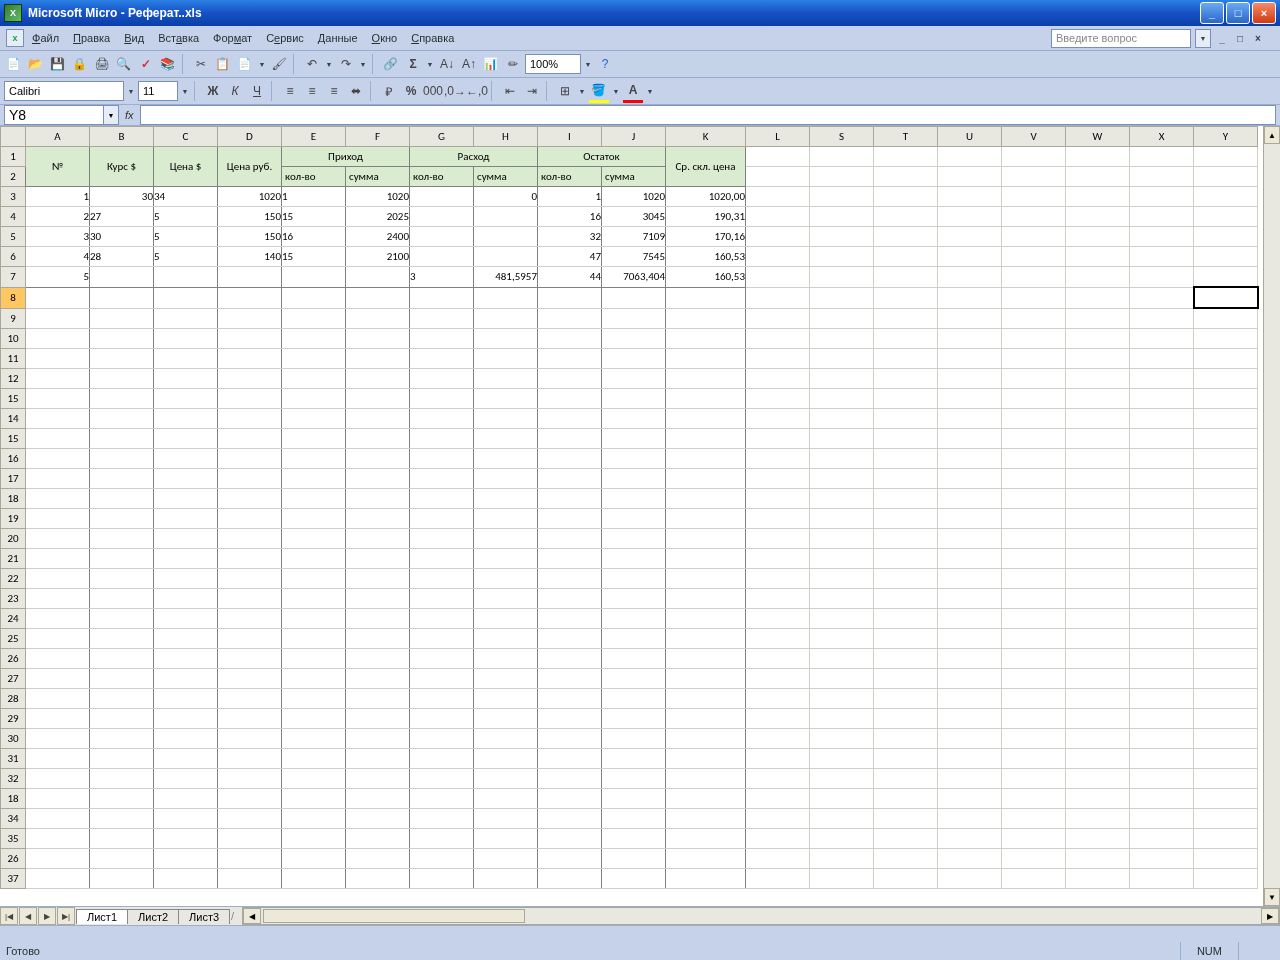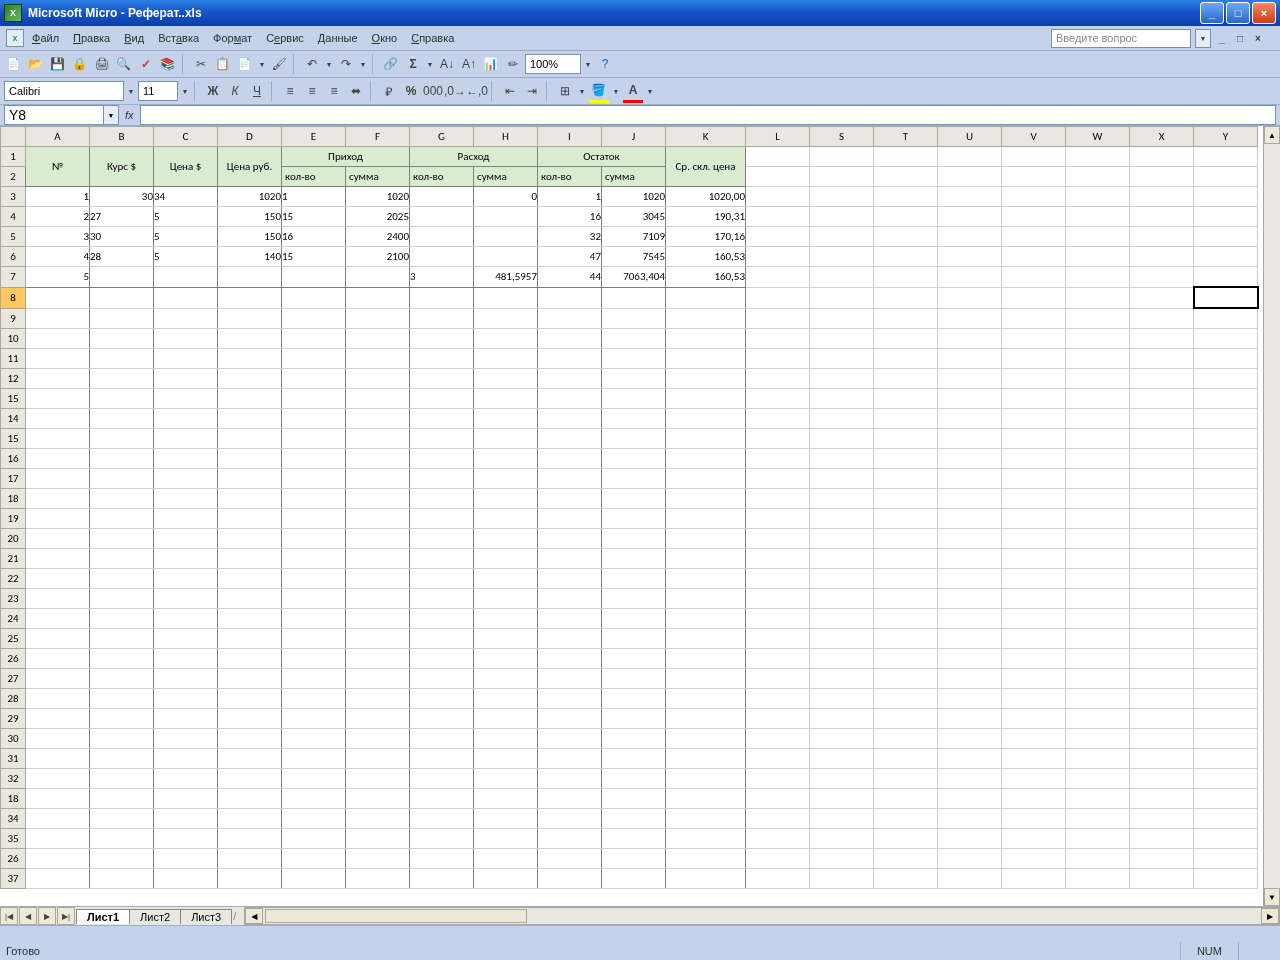--- a/index.html
+++ b/index.html
@@ -38,21 +38,21 @@
 td{background:#fff}
 td.hdr{background:#d9ecd0;text-align:center;border:1px solid #808080!important}
 td.hdr.merged{font-weight:normal}
 td.data{text-align:right;padding-right:3px;border-right:1px solid #808080!important}
 td.datal{text-align:left;padding-left:3px;border-right:1px solid #808080!important}
 td.databl{border-bottom:1px solid #808080!important}
 td.sel{border:2px solid #000!important}
 .sheet-tabs{height:18px;background:#e8e8e0;border-top:1px solid #9aaed0;display:flex;align-items:center;font-size:11px}
 .navbtn{width:16px;height:16px;border:1px solid #aca899;background:#ece9d8;display:flex;align-items:center;justify-content:center;font-size:8px;color:#444;margin-right:1px}
 .stab{padding:1px 10px;background:#fff;border:1px solid #888;border-bottom:none;margin-right:-1px;font-size:11px}
-.stab.active{background:#fff;font-weight:bold}
+.stab.active{background:#fff;font-weight:normal}
 .stab.inactive{background:#e8e8e0}
 .hscroll{flex:1;height:16px;background:#e8e8e0;border:1px solid #aca899;margin-left:8px;display:flex;align-items:center}
 .hscroll .sbtn{width:16px;height:14px;background:#ece9d8;border:1px solid #aca899;display:flex;align-items:center;justify-content:center;font-size:8px}
 .hscroll .thumb{width:260px;height:12px;background:#ece9d8;border:1px solid #aca899;margin-left:2px}
 .statusbar{height:20px;background:#c5d2ea;border-top:1px solid #9aaed0;display:flex;align-items:center;padding:15px 6px;font-size:11px;color:#233}
 .statusbar .spacer{flex:1}
 .statusbar .cell{border-left:1px solid #9aaed0;padding:0 16px;height:18px;display:flex;align-items:center}
 .taskbar{height:30px;background:linear-gradient(to bottom,#3c81f3 0%,#2559c7 8%,#2559c7 92%,#1a3f8f 100%);display:flex;align-items:center;color:#fff;font-size:11px}
 .startbtn{height:30px;padding:0 18px 0 10px;background:linear-gradient(to bottom,#5fb35f 0%,#2e8b2e 50%,#1e6b1e 100%);border-radius:0 12px 12px 0;display:flex;align-items:center;font-weight:bold;font-style:italic;font-size:14px;gap:6px}
 .startbtn .flag{width:18px;height:16px;background:radial-gradient(circle at 25% 25%,#f44 20%,transparent 21%),radial-gradient(circle at 75% 25%,#4c4 20%,transparent 21%),radial-gradient(circle at 25% 75%,#48f 20%,transparent 21%),radial-gradient(circle at 75% 75%,#fc4 20%,transparent 21%);filter:drop-shadow(0 0 1px #fff)}

